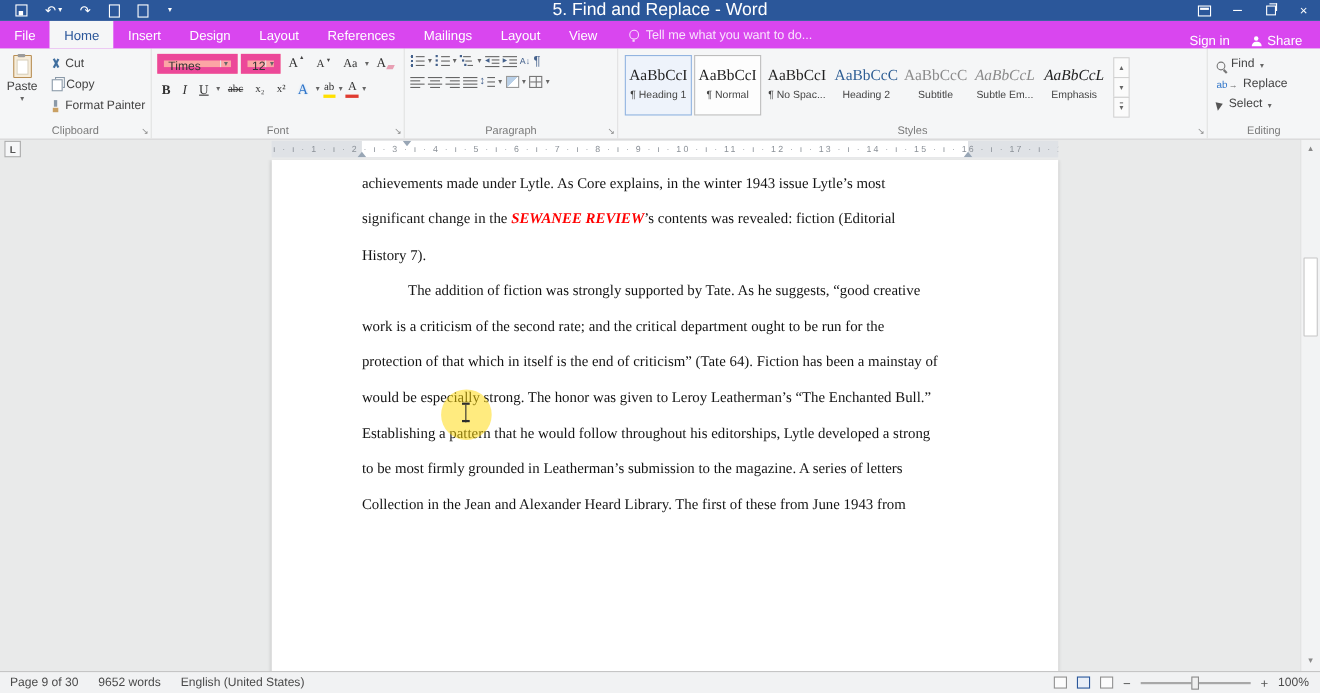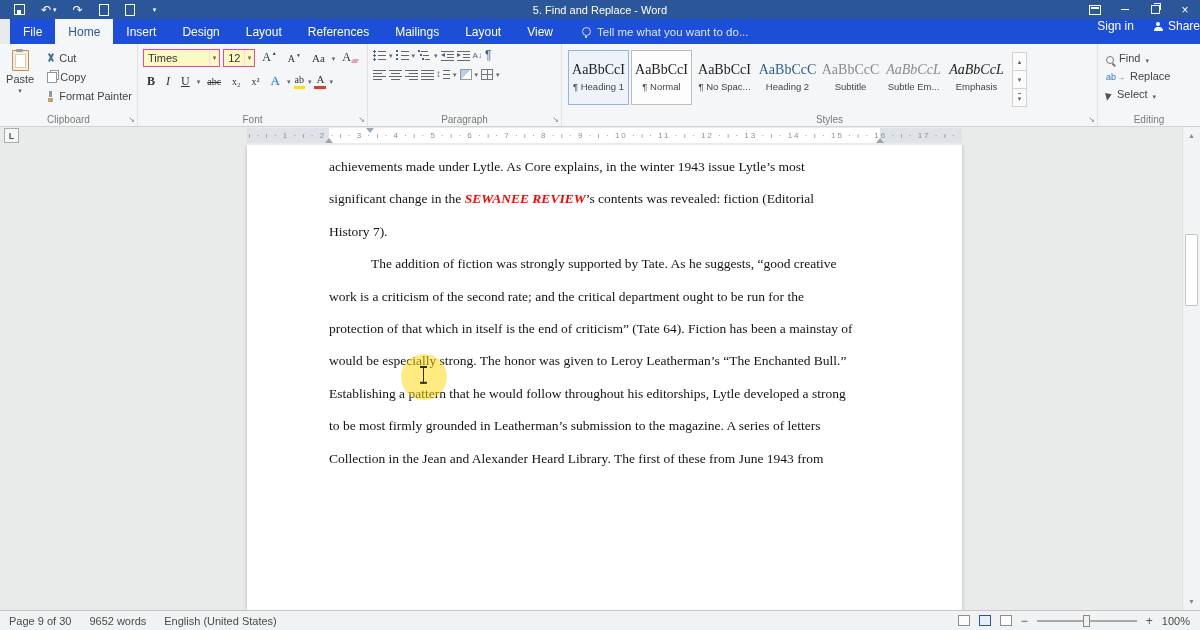--- a/index.html
+++ b/index.html
@@ -6,37 +6,37 @@
   .app{position:relative;width:1200px;height:630px;background:#e9eaea;font-family:"Liberation Sans",sans-serif;overflow:hidden;user-select:none}
 
   
   .titlebar{position:absolute;top:0;left:0;right:0;height:19px;background:#2b579a;color:#fff;display:flex;align-items:center;font-size:11px;z-index:20}
   .qat{display:flex;align-items:center;gap:16px;padding-left:14px;height:100%}
   .qico{display:inline-flex;align-items:center;color:#fff;line-height:1;font-size:12px}
   .save-icon{width:9px;height:9px;border:1px solid #fff;position:relative;display:inline-block}
   .save-icon::after{content:'';position:absolute;left:2px;bottom:0;width:4px;height:4px;background:#fff}
   .doc-ic{width:8px;height:10px;border:1px solid #fff;display:inline-block}
   .qchev{font-size:7px;margin-left:2px}
-  .title-text{position:absolute;left:50%;transform:translateX(-50%);white-space:nowrap;font-size:11px}
+  .title-text{position:absolute;left:50%;transform:translateX(-50%);white-space:nowrap;font-size:16px}
   .win-controls{margin-left:auto;display:flex;align-items:stretch;height:100%}
   .win-btn{width:30px;display:flex;align-items:center;justify-content:center;font-size:12px}
   .min-icon{width:8px;border-top:1px solid #fff;display:inline-block}
   .restore-icon{width:7px;height:7px;border:1px solid #fff;position:relative;display:inline-block}
   .restore-icon::before{content:'';position:absolute;left:2px;top:-3px;width:6px;height:6px;border:1px solid #fff;border-left:none;border-bottom:none}
   .ribopt-icon{width:10px;height:8px;border:1px solid #fff;position:relative;display:inline-block}
   .ribopt-icon::after{content:'';position:absolute;left:1px;top:1px;right:1px;height:2px;background:#fff}
 
   
-  .tabrow{position:absolute;top:19px;left:10px;right:0;height:25px;background:#1d4ed8;display:flex;align-items:stretch;color:#fff;font-size:12px;z-index:19}
+  .tabrow{position:absolute;top:19px;left:0;right:0;height:25px;background:#d946ef;display:flex;align-items:stretch;color:#fff;font-size:12px;z-index:19}
   .tab{display:flex;align-items:center;padding:0 13px;cursor:default;white-space:nowrap}
   .tab.active{background:#f5f6f7;color:#2b579a}
   .tellme{display:flex;align-items:center;gap:6px;margin-left:16px;color:rgba(255,255,255,.85);font-size:11.5px;white-space:nowrap}
   .bulb-icon{width:7px;height:7px;border:1px solid rgba(255,255,255,.8);border-radius:50%;position:relative;display:inline-block}
   .bulb-icon::after{content:'';position:absolute;left:2px;bottom:-3px;width:2px;height:2px;background:rgba(255,255,255,.8)}
-  .tab-right{margin-left:auto;display:flex;align-items:flex-start;gap:20px;padding-right:0}
+  .tab-right{margin-left:auto;display:flex;align-items:flex-end;gap:20px;padding-right:16px}
   .share-wrap{display:flex;align-items:center;gap:5px}
   .person-icon{width:9px;height:9px;position:relative;display:inline-block}
   .person-icon::before{content:'';position:absolute;left:2.5px;top:0;width:4px;height:4px;border-radius:50%;background:#fff}
   .person-icon::after{content:'';position:absolute;left:0;bottom:0;width:9px;height:4px;border-radius:4px 4px 0 0;background:#fff}
 
   
   .ribbon{position:absolute;top:44px;left:0;right:0;height:82px;background:#f5f6f7;border-bottom:1px solid #d2d2d2;display:flex;z-index:18}
   .rgroup{position:relative;border-right:1px solid #e2e2e2;box-sizing:border-box;padding:3px 2px 15px 2px}
   .rg-label{position:absolute;bottom:1px;left:0;right:0;text-align:center;font-size:10px;color:#7a7a7a;white-space:nowrap}
   .launcher{position:absolute;right:2px;bottom:2px;font-size:8px;color:#8a8a8a;line-height:1;cursor:default}
@@ -55,21 +55,21 @@
   .scissors-icon::before{transform:rotate(28deg)}
   .scissors-icon::after{transform:rotate(-28deg)}
   .copy-icon{width:8px;height:9px;border:1px solid #8a99a8;background:#fff;position:relative;display:inline-block;margin-left:2px}
   .copy-icon::before{content:'';position:absolute;left:2px;top:-3px;width:7px;height:8px;border:1px solid #8a99a8;background:#fff;z-index:-1}
   .painter-icon{width:11px;height:11px;position:relative;display:inline-block}
   .painter-icon::before{content:'';position:absolute;left:4px;top:0;width:3px;height:6px;background:#8a99a8}
   .painter-icon::after{content:'';position:absolute;left:3px;bottom:0;width:5px;height:4px;background:#c9a063}
 
   
   .frow{display:flex;align-items:center;gap:3px;margin:2px 3px}
-  .combo{height:18px;border:1px solid #ec4899;background:#fef9c3;display:flex;align-items:center;font-size:11px;color:#333;padding-left:4px;box-sizing:border-box}
+  .combo{height:18px;border:6px solid #ec4899;background:#fca5a5;display:flex;font-size:11px;color:#333;padding-left:4px;box-sizing:border-box}
   .combo-arrow{margin-left:auto;align-self:stretch;display:flex;align-items:center;border-left:1px solid #e3e3e3;padding:0 3px;font-size:7px;color:#666}
   .w-font{width:88px}.w-size{width:36px}
   .fmt{font-family:"Liberation Serif",serif;color:#333;padding:1px 4px;display:inline-flex;align-items:flex-end;line-height:1.1;cursor:default}
   .g-bold::before{content:"B";font-weight:bold;font-size:12px}
   .g-italic::before{content:"I";font-style:italic;font-size:12px}
   .g-under{border-bottom:0}
   .g-under::before{content:"U";text-decoration:underline;font-size:12px}
   .g-strike::before{content:"abc";text-decoration:line-through;font-size:10px}
   .g-sub::before{content:"x\2082";font-size:10px}
   .g-sup::before{content:"x\00B2";font-size:10px}

